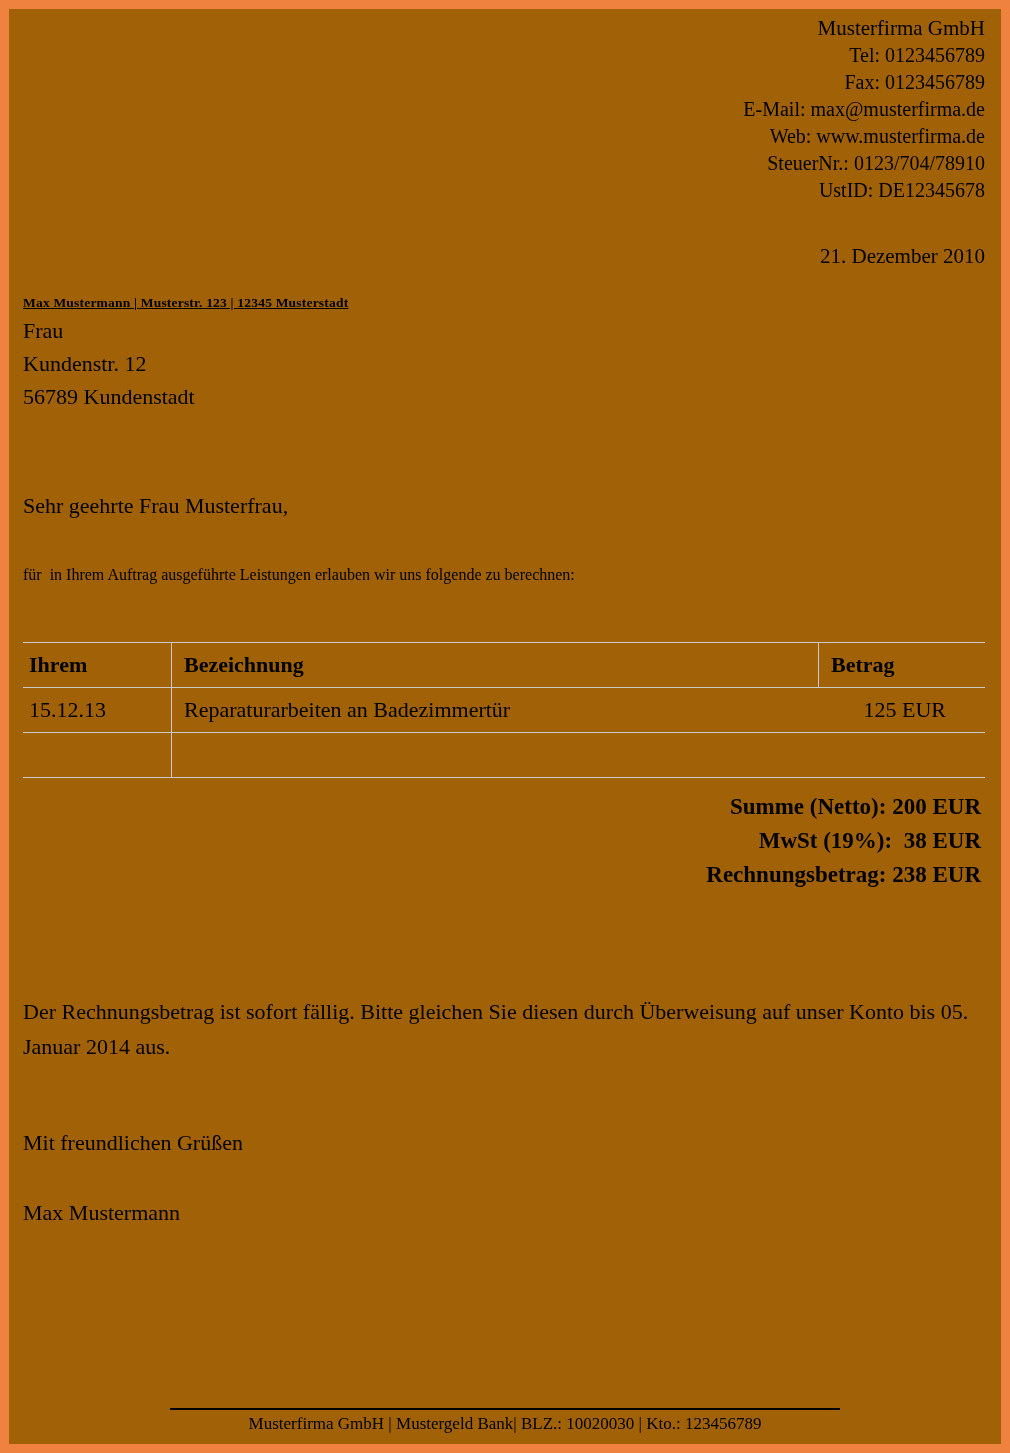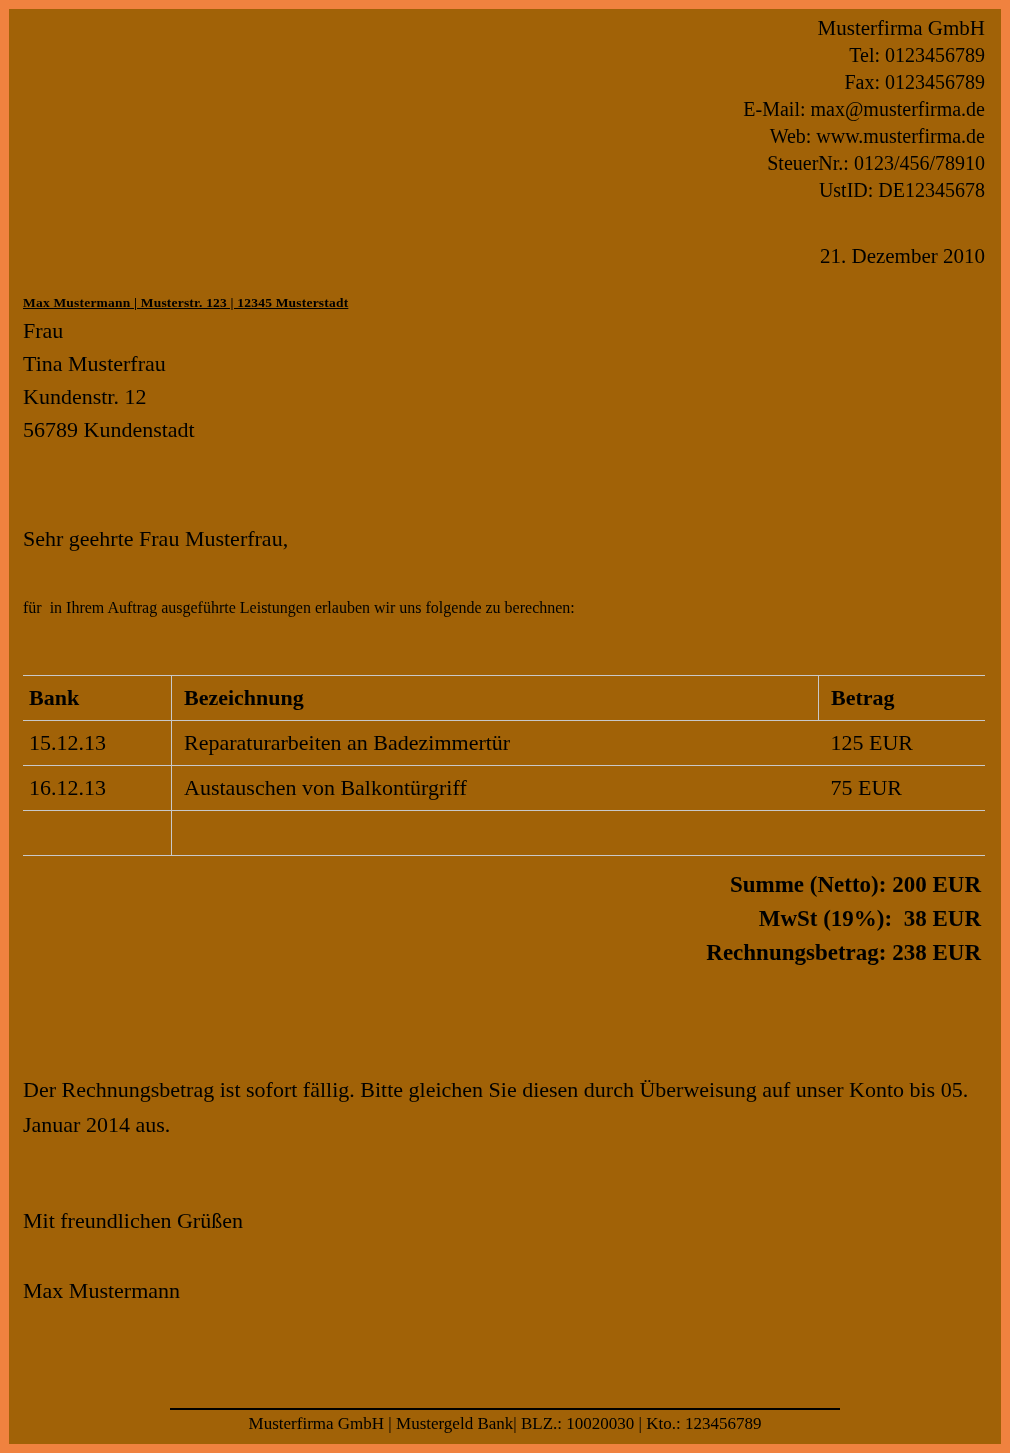--- a/index.html
+++ b/index.html
@@ -80,21 +80,21 @@
   table.invoice th, table.invoice td {
     border-top: 1px solid #c9c9c9;
     border-bottom: 1px solid #c9c9c9;
     padding: 7px 12px;
     height: 30px;
     vertical-align: middle;
   }
   table.invoice th { text-align: left; font-size: 22px; }
   .col-datum  { width: 130px; padding-left: 6px !important; }
   .col-bez    { border-left: 1px solid #c9c9c9; }
-  .col-betrag { width: 148px; text-align: left; padding-right: 6px !important; }
+  .col-betrag { width: 148px; text-align: center; padding-right: 6px !important; }
   th.col-betrag { border-left: 1px solid #c9c9c9; }
 
   
   .totals {
     margin-top: 4px;
     padding: 8px 4px 10px 0;
     text-align: right;
     font-weight: bold;
     font-size: 23px;
     line-height: 34px;
@@ -137,59 +137,53 @@
 
 <div class="page">
   <div class="inner">
 
     <div class="letterhead">
       <div class="company">Musterfirma GmbH</div>
       <div>Tel: 0123456789</div>
       <div>Fax: 0123456789</div>
       <div>E-Mail: max@musterfirma.de</div>
       <div>Web: www.musterfirma.de</div>
-      <div>SteuerNr.: 0123/456/78910</div>
+      <div>SteuerNr.: 0123/704/78910</div>
       <div>UstID: DE12345678</div>
     </div>
 
     <div class="date-line">21. Dezember 2010</div>
 
     <div class="sender-line">Max Mustermann | Musterstr. 123 | 12345 Musterstadt</div>
 
     <div class="recipient">
       <div>Frau</div>
-      <div>Tina Musterfrau</div>
       <div>Kundenstr. 12</div>
       <div>56789 Kundenstadt</div>
     </div>
 
     <div class="salutation">Sehr geehrte Frau Musterfrau,</div>
 
     <div class="intro">für  in Ihrem Auftrag ausgeführte Leistungen erlauben wir uns folgende zu berechnen:</div>
 
     <table class="invoice">
       <thead>
         <tr>
-          <th class="col-datum">Bank</th>
+          <th class="col-datum">Ihrem</th>
           <th class="col-bez">Bezeichnung</th>
           <th class="col-betrag">Betrag</th>
         </tr>
       </thead>
       <tbody>
         <tr>
           <td class="col-datum">15.12.13</td>
           <td class="col-bez">Reparaturarbeiten an Badezimmertür</td>
           <td class="col-betrag">125 EUR</td>
         </tr>
         <tr>
-          <td class="col-datum">16.12.13</td>
-          <td class="col-bez">Austauschen von Balkontürgriff</td>
-          <td class="col-betrag">75 EUR</td>
-        </tr>
-        <tr>
           <td class="col-datum"></td>
           <td class="col-bez"></td>
           <td class="col-betrag"></td>
         </tr>
       </tbody>
     </table>
 
     <div class="totals">
       <div class="total-line"><span>Summe (Netto):</span> <span>200 EUR</span></div>
       <div class="total-line"><span>MwSt (19%):</span> <span> 38 EUR</span></div>

